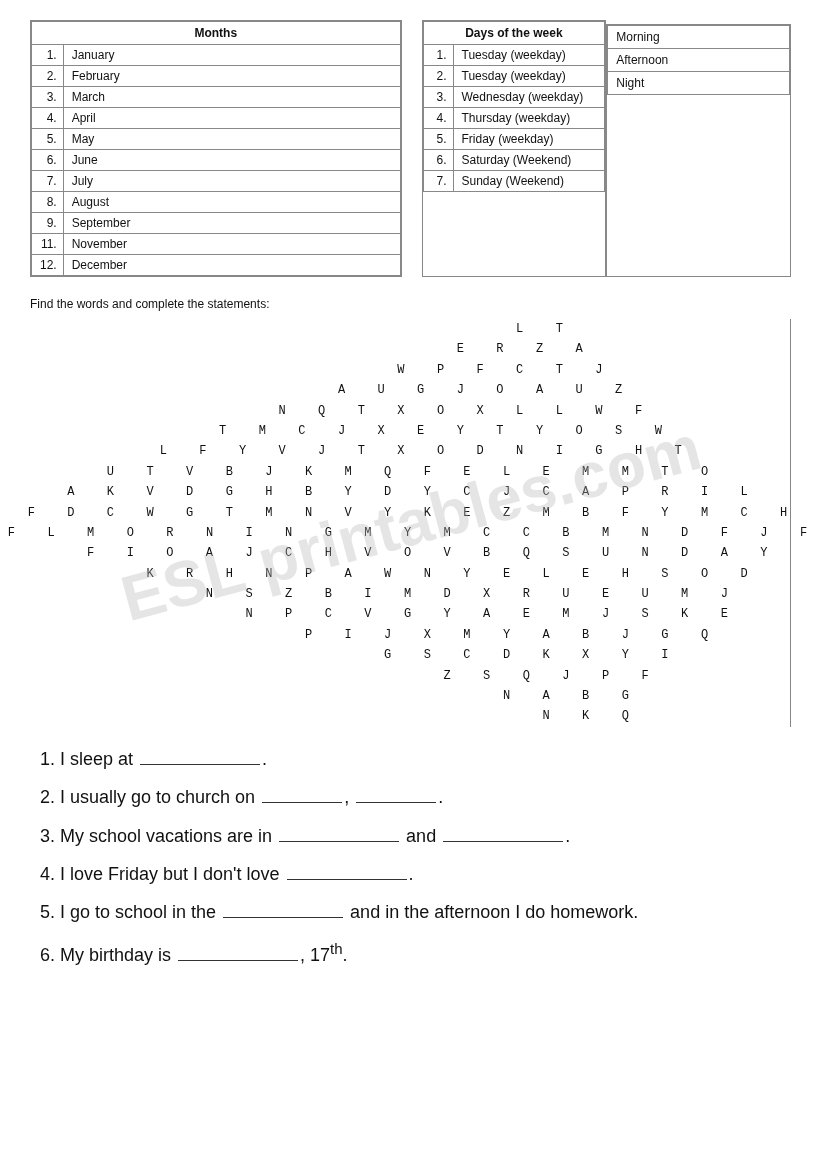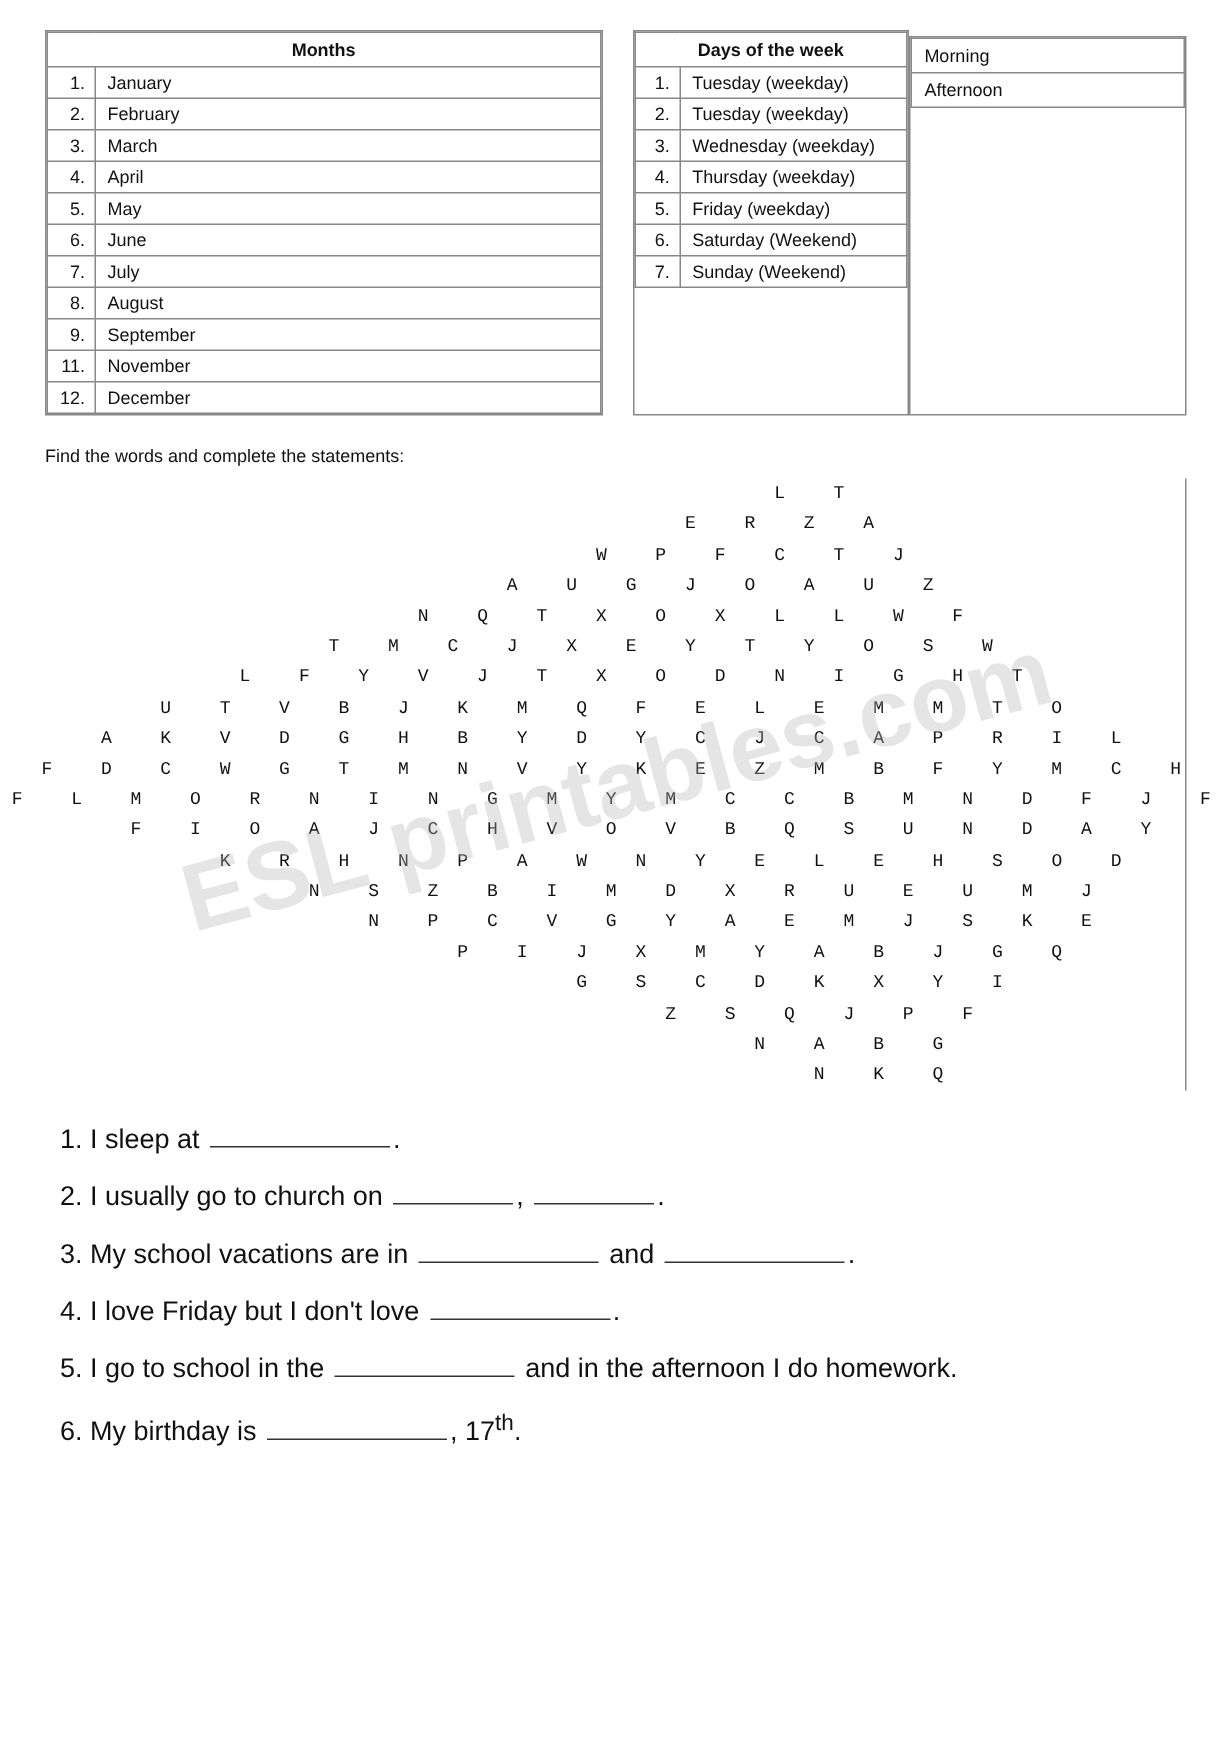--- a/index.html
+++ b/index.html
@@ -209,20 +209,23 @@
       </table>
     </div>
     <div class="table-section time-of-day-section" style="margin-top:4px;">
       <table>
         <tbody id="tod-tbody">
         <tr>
               <td>Morning</td>
             </tr>
             <tr>
               <td>Afternoon</td>
+            </tr>
+            <tr>
+              <td>Night</td>
             </tr>
           </tbody>
       </table>
     </div>
   </div>
 </div>
 
 <div class="find-words-label">Find the words and complete the statements:</div>
 
 <div class="wordsearch-container">

